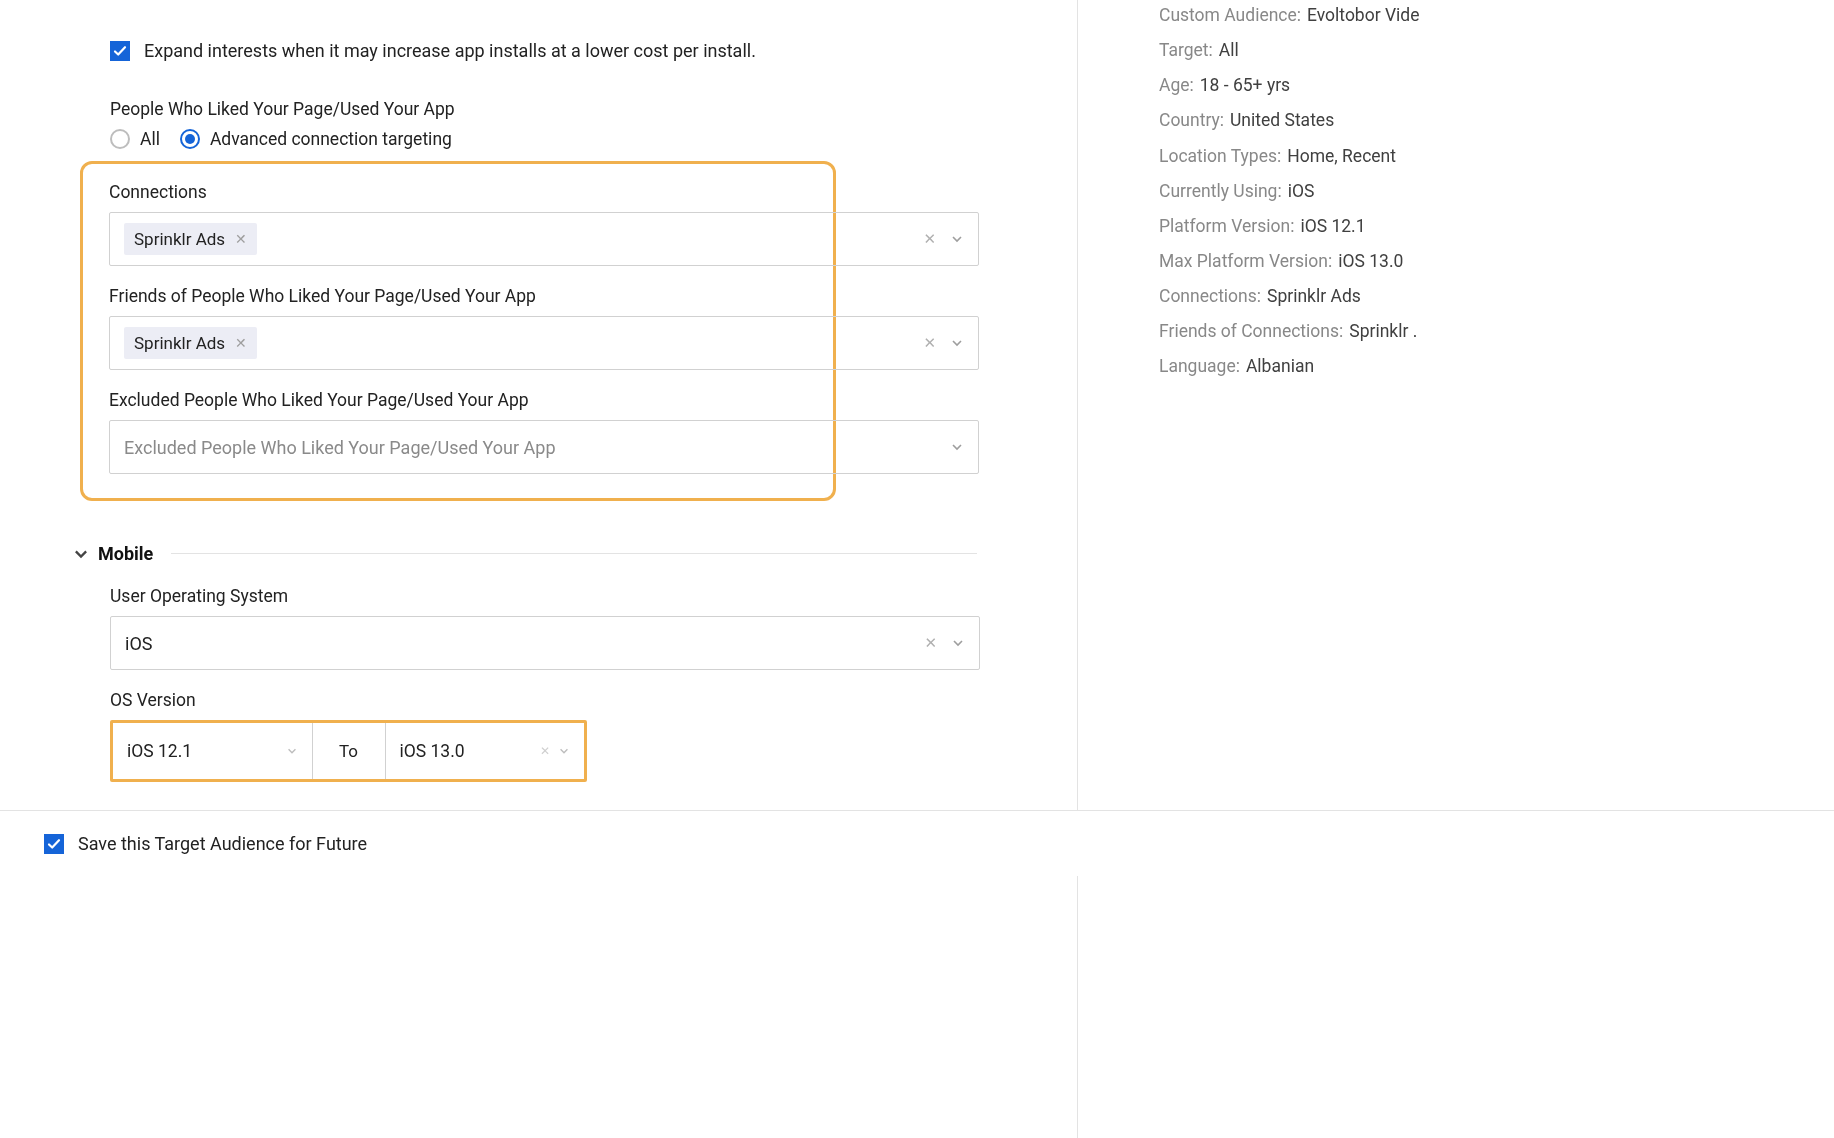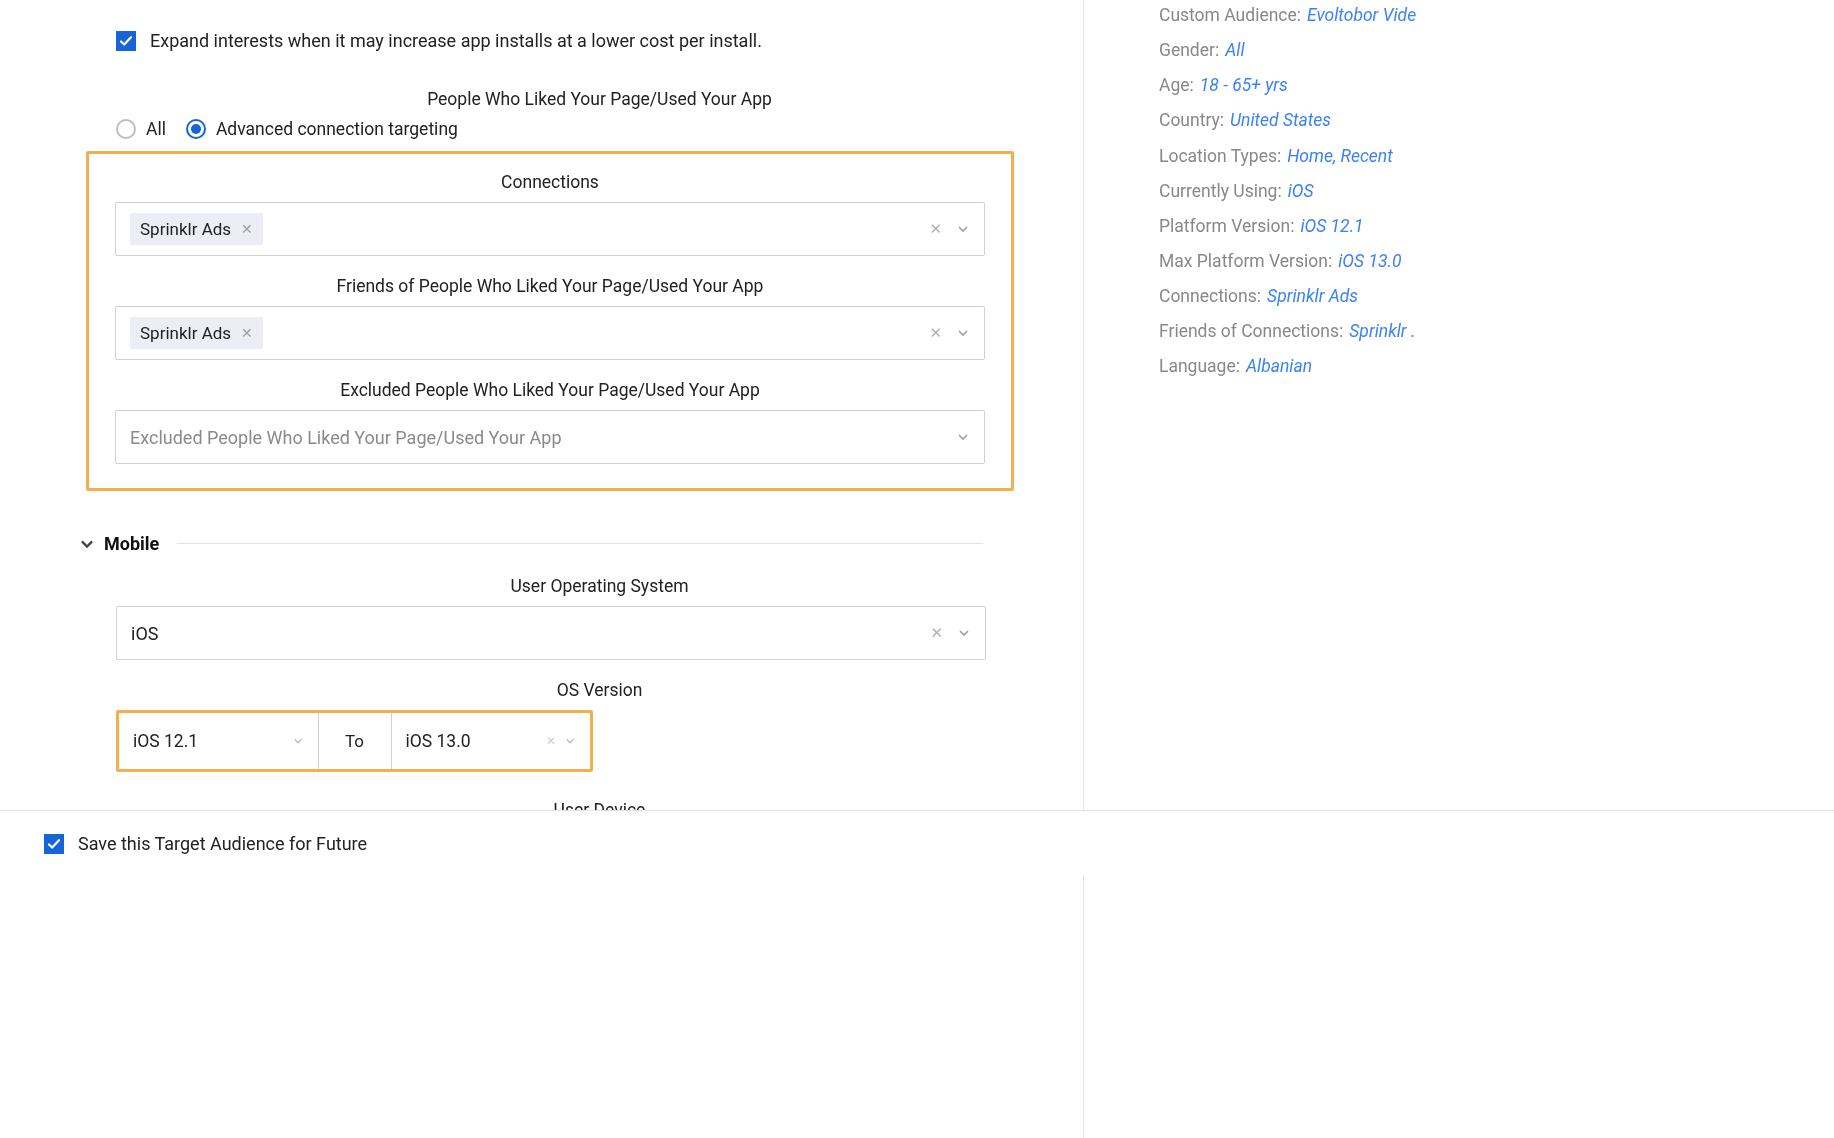--- a/index.html
+++ b/index.html
@@ -8,28 +8,27 @@
       font-size: 16px;
       color: #1a1a1a;
       background: #fff;
       width: 1834px;
       height: 1138px;
       overflow: hidden;
       position: relative;
     }
     .main-area {
       position: absolute;
-      left: 6px;
+      left: 0;
       top: 0;
       width: 1078px;
       height: 100%;
       border-right: 1px solid #e3e3e3;
       padding-left: 110px;
-      padding-top: 30px;
-      text-align: center;
+      padding-top: 40px;
     }
     .sidebar {
       position: absolute;
       left: 1159px;
       top: 0;
       width: 675px;
       padding-top: 2px;
     }
 
     
@@ -73,24 +72,24 @@
     }
     .radio-outer.selected { border-color: #1564d8; }
     .radio-inner {
       width: 10px; height: 10px; border-radius: 50%; background: #1564d8;
     }
     .radio-label { font-size: 17.5px; color: #222; }
 
     
     .highlight-box {
       border: 3px solid #f0b04e;
-      border-radius: 2px;
+      border-radius: 12px;
       padding: 18px 26px 24px 26px;
       margin-left: -30px;
-      width: 928px;
+      width: 756px;
     }
     .field-group { margin-bottom: 20px; }
     .field-group:last-child { margin-bottom: 0; }
     .field-label {
       font-size: 17.5px; color: #222; margin-bottom: 10px;
     }
 
     
     .combo {
       border: 1px solid #d1d1d1;
@@ -189,21 +188,21 @@
     
     .summary-row {
       display: flex;
       gap: 6px;
       margin-bottom: 8px;
       font-size: 17.5px;
       line-height: 1.55;
       white-space: nowrap;
     }
     .summary-key { color: #888; }
-    .summary-val { color: #3b82f6; font-style: italic; }
+    .summary-val { color: #404040; }
 
     svg { display: block; }
   </style>
 </head>
 <body>
 
 <div class="main-area">
 
   <div class="checkbox-row">
     <div class="checkbox">
@@ -335,21 +334,21 @@
   </div>
 
 </div>
 
 <div class="sidebar">
   <div class="summary-row">
     <span class="summary-key">Custom Audience:</span>
     <span class="summary-val">Evoltobor Vide</span>
   </div>
   <div class="summary-row">
-    <span class="summary-key">Gender:</span>
+    <span class="summary-key">Target:</span>
     <span class="summary-val">All</span>
   </div>
   <div class="summary-row">
     <span class="summary-key">Age:</span>
     <span class="summary-val">18 - 65+ yrs</span>
   </div>
   <div class="summary-row">
     <span class="summary-key">Country:</span>
     <span class="summary-val">United States</span>
   </div>

